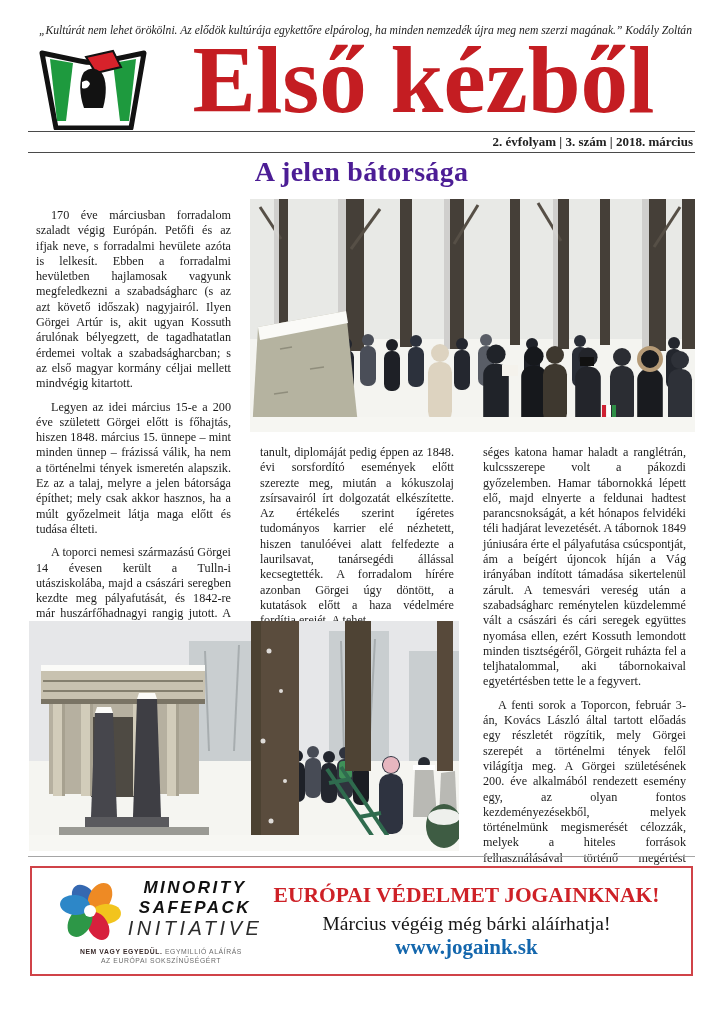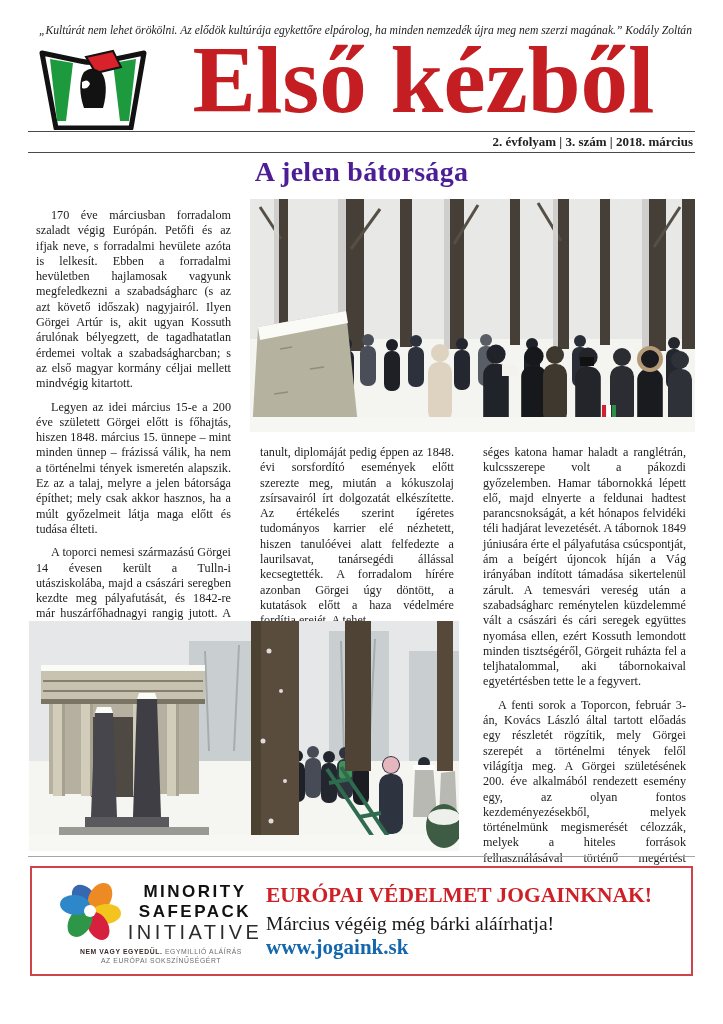--- a/index.html
+++ b/index.html
@@ -31,27 +31,27 @@
   
   .photo{position:absolute;overflow:hidden;}
   .photo1{left:250px;top:199px;width:445px;height:233px;}
   .photo2{left:29px;top:621px;width:430px;height:230px;}
   .r3{top:856px;border-top:1px solid #a5a5a5;}
   
   .banner{position:absolute;left:30px;top:866px;width:663px;height:110px;box-sizing:border-box;
           border:2.5px solid #d04348;background:#fff;display:flex;align-items:center;}
   .banner-left{display:flex;flex-direction:column;align-items:center;margin-left:24px;width:210px;
                font-family:"Liberation Sans","DejaVu Sans",sans-serif;}
-  .logo-row{display:flex;align-items:flex-end;gap:4px;}
+  .logo-row{display:flex;align-items:flex-start;gap:4px;font-style:italic;}
   .org-names{text-align:center;color:#111;}
   .org1,.org2{font-size:17px;font-weight:bold;letter-spacing:2.5px;line-height:20px;}
   .org3{font-size:20px;font-weight:normal;letter-spacing:3.5px;line-height:20px;color:#2c2c2c;}
   .tagline{margin-top:5px;font-size:6.8px;letter-spacing:.6px;color:#6a6a6a;text-align:center;line-height:9px;}
   .tagline .tb{font-weight:bold;color:#3a2b2b;}
-  .banner-right{flex:1;text-align:left;padding-right:24px;}
+  .banner-right{flex:1;text-align:center;padding-right:24px;}
   .headline{color:#ce2127;font-weight:bold;font-size:21.5px;}
   .subline{color:#161616;font-size:19.5px;margin-top:5px;}
   .url{display:block;color:#1467ad;font-weight:bold;font-size:21px;margin-top:0;text-decoration:none;}
 </style>
 </head>
 <body>
 
 <div class="page">
 
   <div class="quote">

